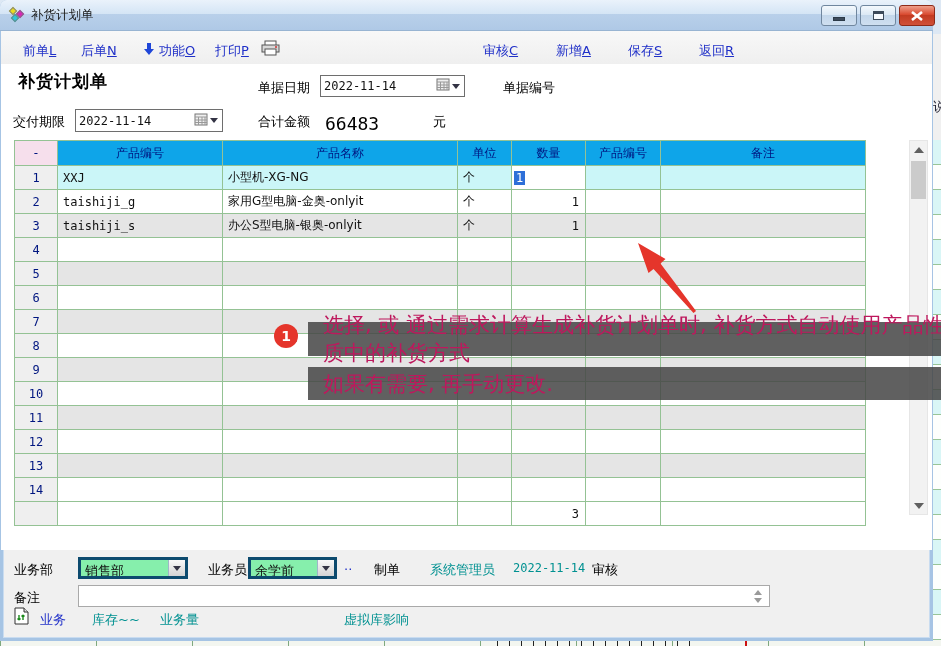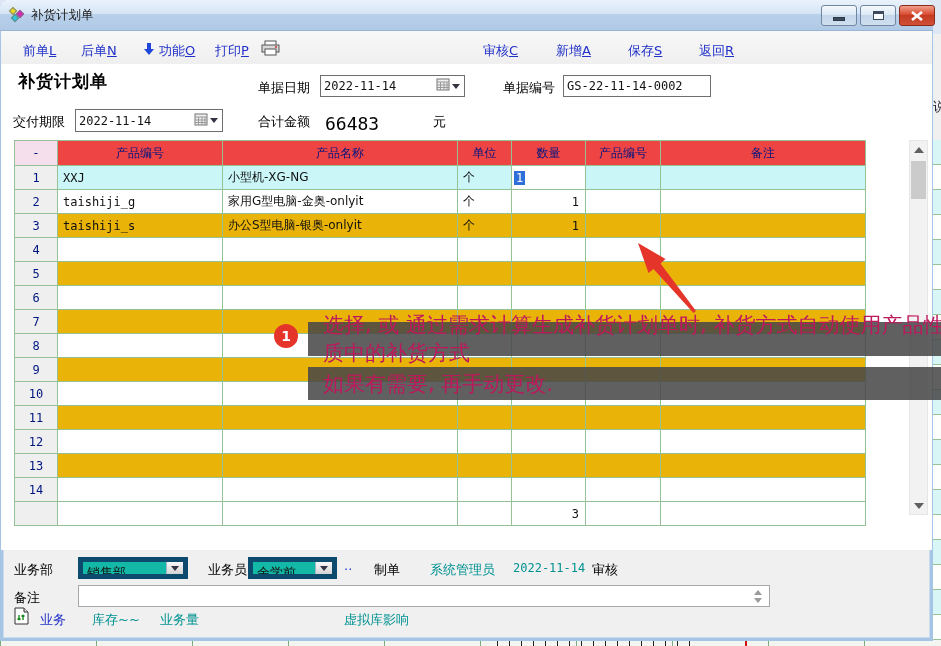--- a/index.html
+++ b/index.html
@@ -50,24 +50,24 @@
   .form-title { position:absolute; left:18px; top:70px; font-size:17px; font-weight:bold; color:#000; letter-spacing:1px; }
   .flabel { position:absolute; font-size:13px; color:#000; }
   .field { position:absolute; background:#FFF; border:1px solid #6E6E6E; display:flex; align-items:center; font-size:12px; }
   .field .val { flex:1; padding-left:3px; }
   .field .cal { margin-right:2px; }
   .darr { width:0; height:0; border-left:4px solid transparent; border-right:4px solid transparent; border-top:5px solid #334; margin-right:4px; }
 
   
   table.grid { position:absolute; left:14px; top:140px; width:851px; border-collapse:collapse; table-layout:fixed; z-index:3; background:#fff; }
   .grid th, .grid td { border:1px solid #94C294; font-weight:normal; font-size:12px; height:24px; overflow:hidden; white-space:nowrap; }
-  .grid th { height:25px; background:#ef4444; color:#001680; text-align:center; }
+  .grid th { height:25px; background:#0ea5e9; color:#001680; text-align:center; }
   .grid th.pink, .grid td.pink { background:#F6DFEC; }
   .grid td.rn { background:#EFEFEF; color:#001680; text-align:center; }
-  .grid tr.mint td { background:#eab308; }
+  .grid tr.mint td { background:#e5e5e5; }
   .grid tr.mint td.rn { background:#EFEFEF; }
   .grid tr.sel td { background:#CBF6F8; }
   .grid tr.sel td.rn { background:#EFEFEF; }
   .grid td.pl { padding-left:5px; }
   .grid td.qty { text-align:right; padding-right:6px; }
   .grid tr.sel td.qty-edit { background:#FFF; text-align:left; padding-left:2px; }
   .selhl { background:#2E6FD8; color:#FFF; padding:0 2px; }
 
   
   .vscroll { position:absolute; left:909px; top:140px; width:19px; height:375px; background:#F2F2F2; border:1px solid #E6E6E6; z-index:3; }
@@ -81,21 +81,21 @@
   .tipbar { position:absolute; left:308px; width:645px; background:rgba(70,70,70,0.86); color:#be185d;
      font-size:21px; display:flex; align-items:center; padding-left:15px; z-index:50; }
   .tip-notch { position:absolute; left:288px; top:330px; width:0; height:0; z-index:50;
      border-top:6px solid transparent; border-bottom:6px solid transparent; border-right:9px solid rgba(70,70,70,0.86); }
   .badge { position:absolute; left:274px; top:324px; width:24px; height:24px; border-radius:50%;
      background:#E5352B; color:#FFF; font-size:14px; font-weight:bold; display:flex; align-items:center; justify-content:center; z-index:51; }
   .arrow-svg { position:absolute; left:0; top:0; z-index:49; pointer-events:none; }
 
   
   .flabel2 { position:absolute; font-size:13px; color:#000; }
-  .combo { position:absolute; height:22px; border:5px solid #0c4a6e; background:#14b8a6; display:flex; font-size:13px; }
+  .combo { position:absolute; height:22px; border:3px solid #0c4a6e; background:#86efac; display:flex; font-size:13px; }
   .combo .cval { flex:1; padding:2px 0 0 4px; overflow:hidden; white-space:nowrap; }
   .combo .cbtn { width:17px; border-left:1px solid #9FB5C8; background:linear-gradient(#F8F8F8,#D4D4D4); display:flex; align-items:center; justify-content:center; }
   .teal { color:#009191; }
   .blue { color:#2030C8; }
   .note-input { position:absolute; left:78px; top:585px; width:692px; height:22px; border:1px solid #A9A9A9; background:#FFF; font-size:13px; padding-left:4px; font-family:inherit; }
   .spinner { position:absolute; left:750px; top:587px; width:16px; height:18px; display:flex; flex-direction:column; align-items:center; justify-content:center; gap:3px; }
   .sp-u { width:0;height:0;border-left:4px solid transparent;border-right:4px solid transparent;border-bottom:5px solid #9A9A9A; }
   .sp-d { width:0;height:0;border-left:4px solid transparent;border-right:4px solid transparent;border-top:5px solid #9A9A9A; }
   .flink { position:absolute; top:611px; font-size:13px; cursor:pointer; }
   .doc-icon { position:absolute; left:14px; top:607px; }
@@ -175,23 +175,20 @@
       <span class="cal">
         <svg width="14" height="13">
             <rect x="1" y="1" width="12" height="11" fill="#EFEFEF" stroke="#777"></rect>
             <path d="M1 4 H13 M4.5 4 V12 M8 4 V12 M11 4 V12 M1 7 H13 M1 9.5 H13" stroke="#999" stroke-width="1"></path>
           </svg>
       </span>
       <span class="darr"></span>
     </div>
 
     <span class="flabel" style="left:503px;top:79px">单据编号</span>
-    <div class="field" style="left:563px;top:75px;width:148px;height:22px;pointer-events:auto">
-      <span class="val mono">GS-22-11-14-0002</span>
-    </div>
 
     <span class="flabel" style="left:13px;top:113px">交付期限</span>
     <div class="field" style="left:75px;top:109px;width:148px;height:23px;pointer-events:auto">
       <span class="val mono">2022-11-14</span>
       <span class="cal">
         <svg width="14" height="13">
             <rect x="1" y="1" width="12" height="11" fill="#EFEFEF" stroke="#777"></rect>
             <path d="M1 4 H13 M4.5 4 V12 M8 4 V12 M11 4 V12 M1 7 H13 M1 9.5 H13" stroke="#999" stroke-width="1"></path>
           </svg>
       </span>

